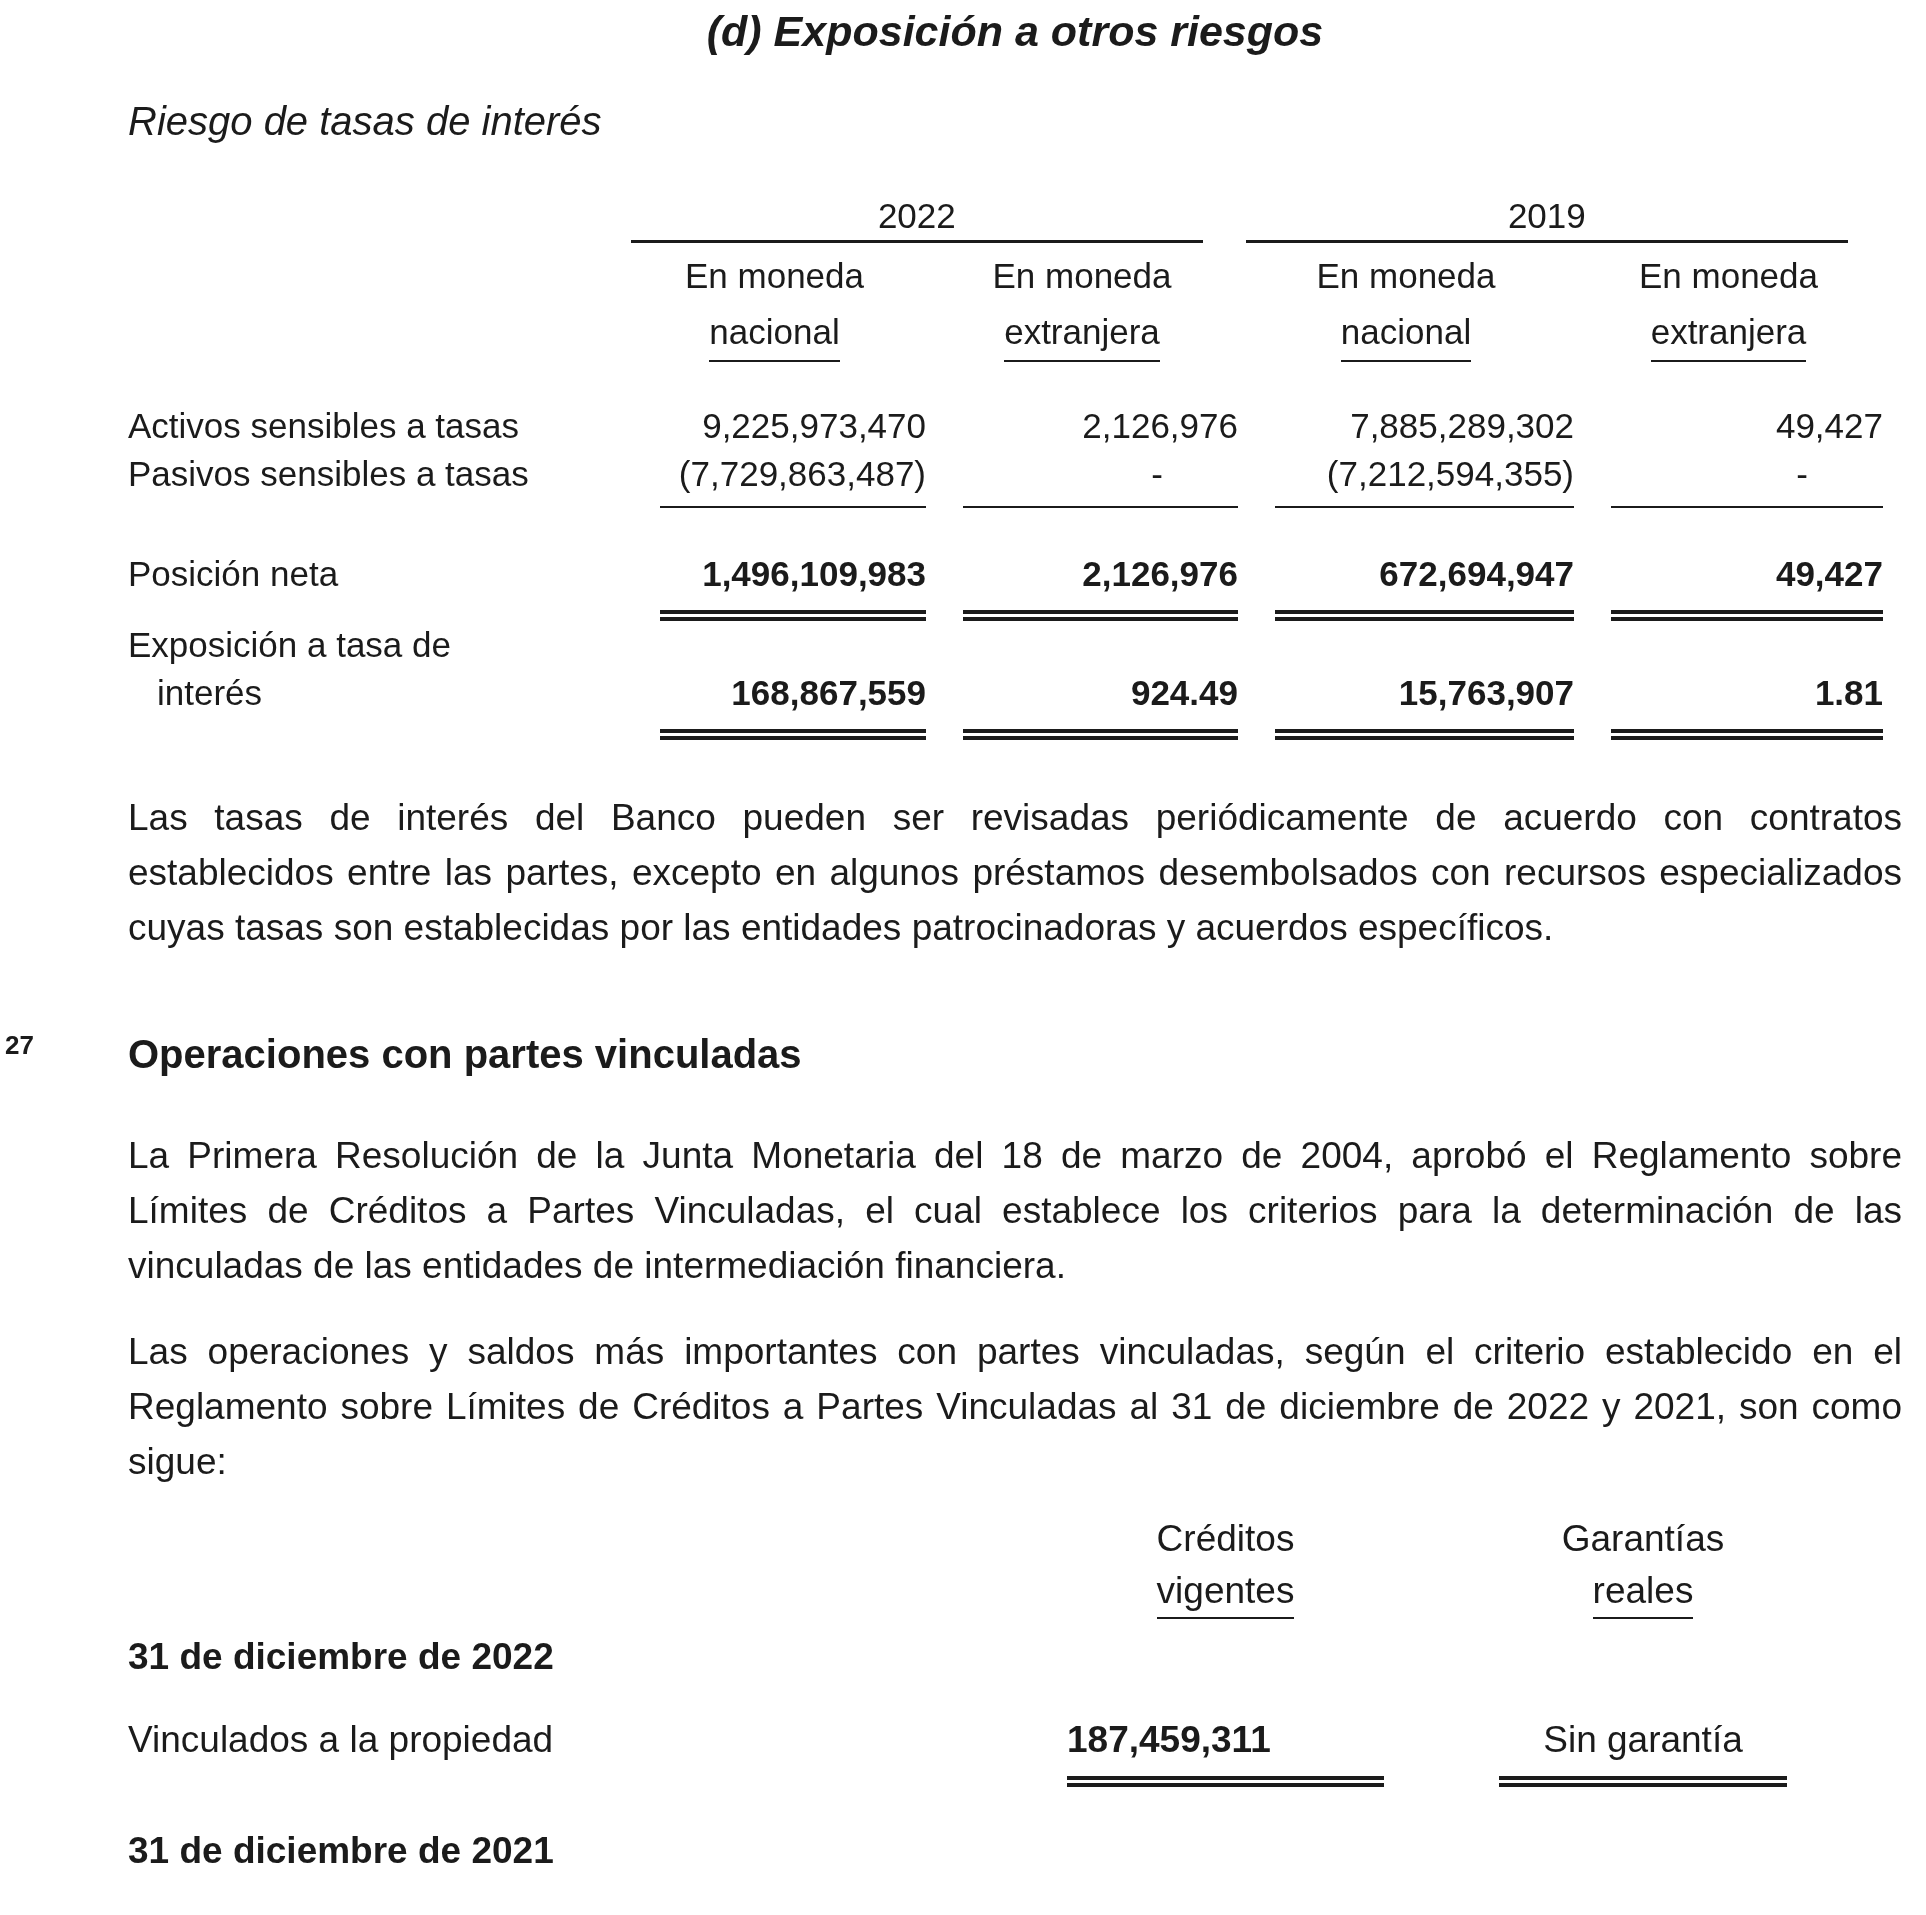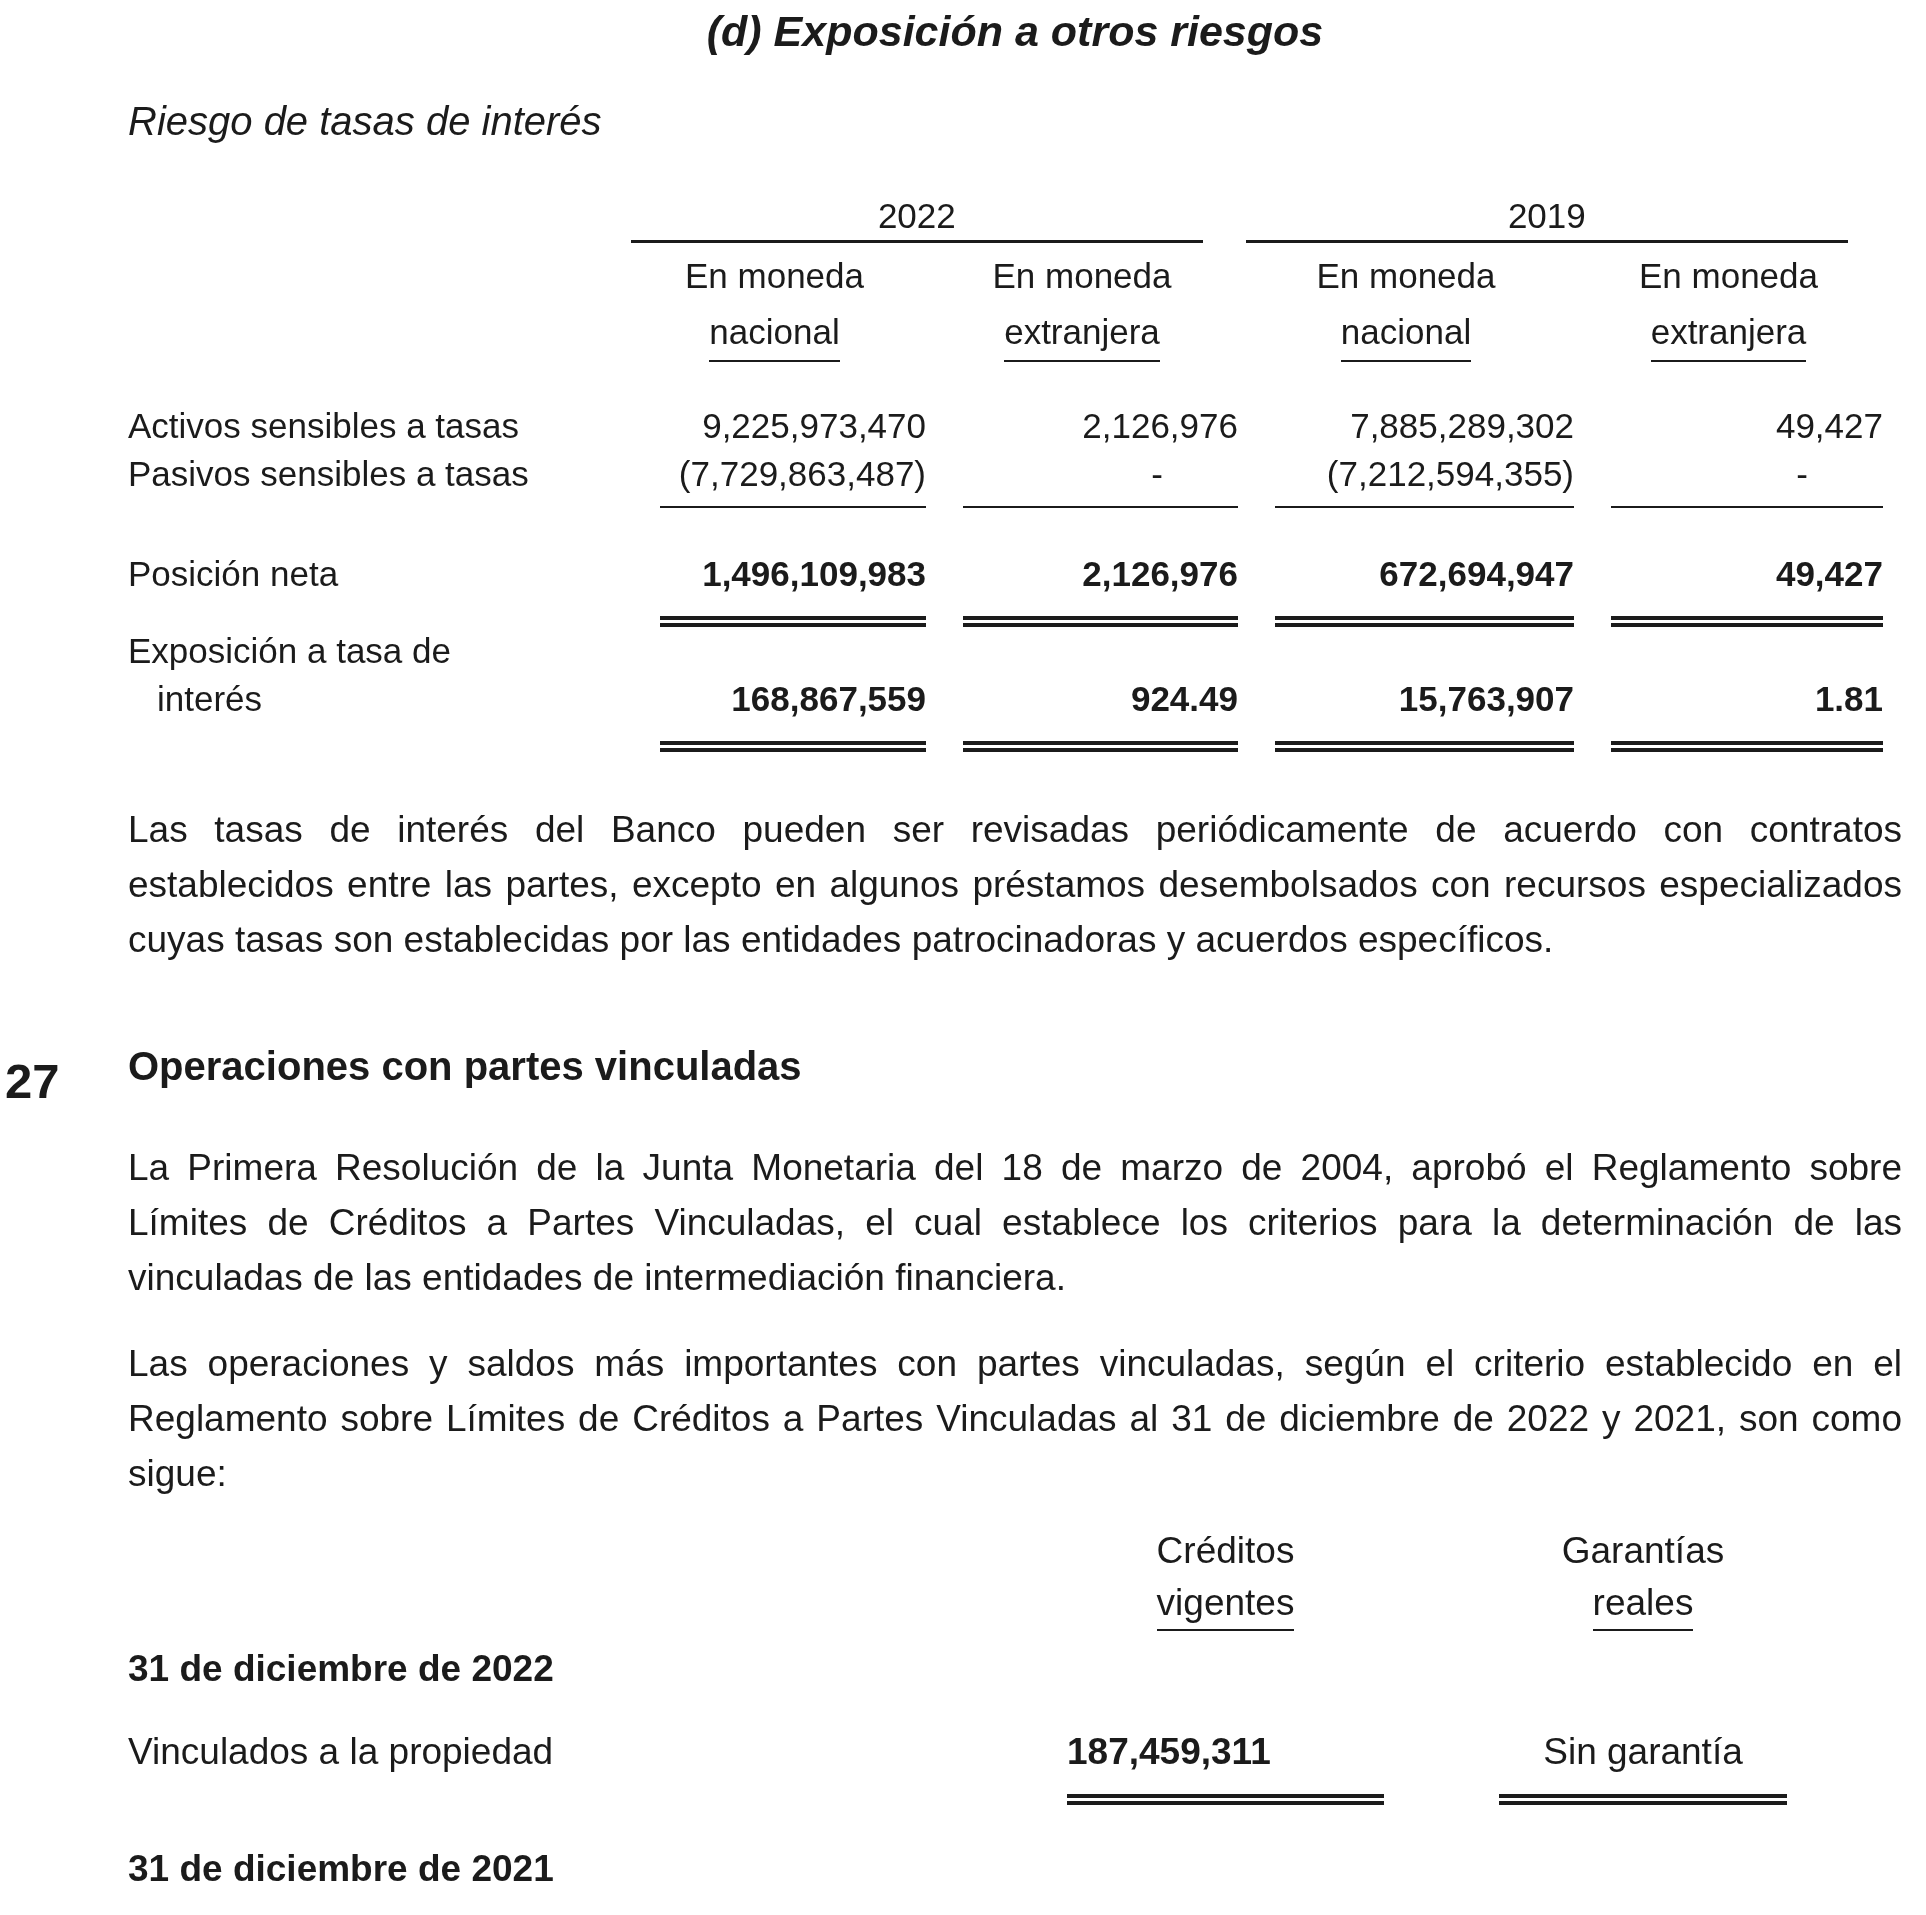--- a/index.html
+++ b/index.html
@@ -22,30 +22,30 @@
   .rt .label.indent { padding-left:29px; }
   .rt .num  { text-align:right; }
   .rt .val  { display:block; margin-left:37px; text-align:right; }
   .yearhead { grid-column:2 / 4; text-align:center; line-height:46px;
               border-bottom:3.8px solid #1b1b1b; margin:0 35px 0 7.7px; }
   .yearhead.g2 { grid-column:4 / 6; }
   .colhead { text-align:center; line-height:44px; padding-top:9.6px; }
   .colhead .word-u { display:inline-block; border-bottom:2.9px solid #1b1b1b; padding-bottom:4px; margin-top:7.7px; }
   .sp { grid-column:1 / 6; }
   .u1 { border-bottom:2.9px solid #1b1b1b; padding-bottom:7.7px; }
-  .u2 { border-bottom:11.5px double #1b1b1b; padding-bottom:18px; }
+  .u2 { border-bottom:11.5px double #1b1b1b; padding-bottom:12px; }
   .bold { font-weight:bold; }
   .dash { padding-right:75px; }
 
   
   .para { font-size:37px; line-height:55px; text-align:justify; margin-top:50px; width:1774px; }
 
   
   .sec { position:relative; margin-top:75px; }
-  .sec .secnum { position:absolute; left:-123px; top:0; font-size:49px; font-weight:bold;margin-top:11px; }
+  .sec .secnum { position:absolute; left:-123px; top:0; font-size:26px; font-weight:bold; }
   .sec .sectitle { font-size:40px; font-weight:bold; line-height:48px; }
 
   
   .pt { display:grid; grid-template-columns:939px 317px 115px 288px;
         width:1659px; font-size:37px; margin-top:27px; }
   .pt .cell { line-height:48px; }
   .pt .chead { text-align:center; line-height:46px; }
   .pt .chead .word-u { display:inline-block; border-bottom:2.9px solid #1b1b1b; padding-bottom:3.8px; margin-top:5.8px; }
   .pt .date { grid-column:1 / 5; font-weight:bold; margin-top:13.4px; }
   .pt .rowgap { grid-column:1 / 5; height:35px; }

